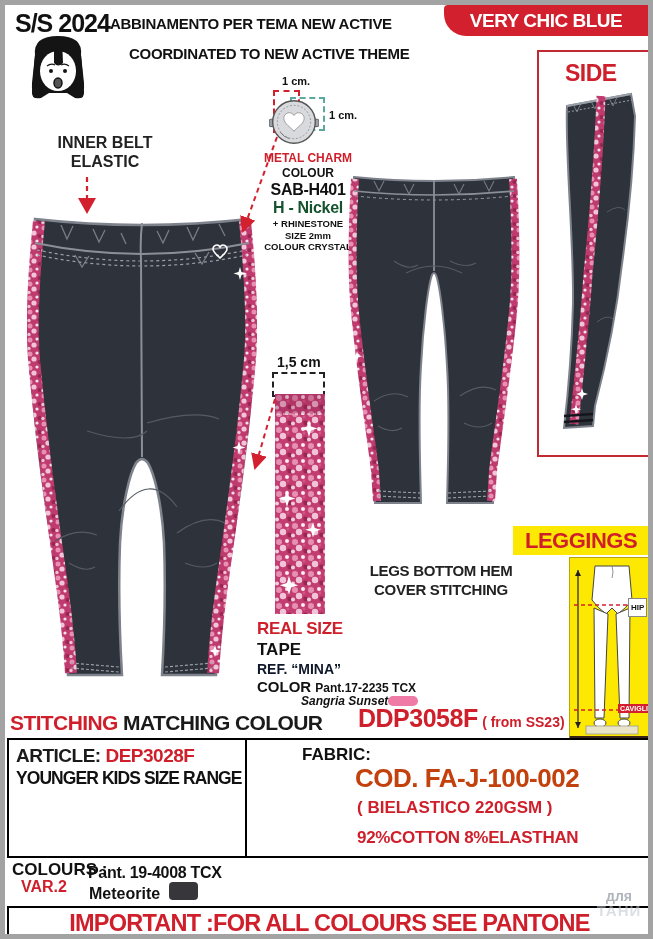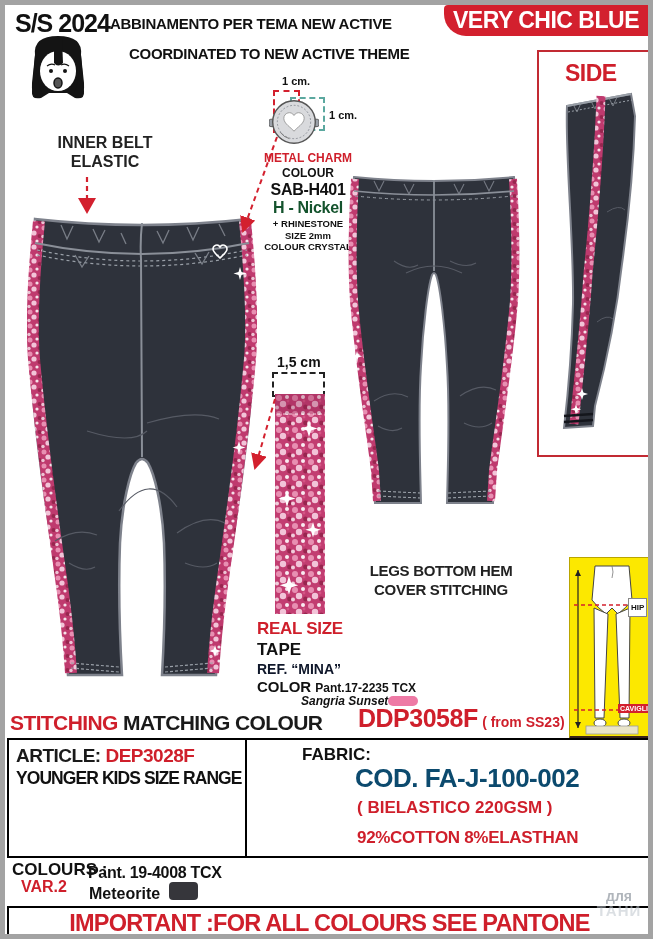--- a/index.html
+++ b/index.html
@@ -11,21 +11,21 @@
   .abs{position:absolute;}
   .red{color:#cf1f2b;}
   .blk{color:#1a1a1a;}
   .cond{letter-spacing:-0.4px;margin-left:12px;}
   
   .season{left:10px;top:4px;font-size:25px;font-weight:bold;letter-spacing:-1px;color:#111;}
   .title-it{left:93px;top:10px;width:300px;font-size:15px;font-weight:bold;letter-spacing:-0.3px;color:#111;}
   .title-en{left:112px;top:40px;width:300px;font-size:15px;font-weight:bold;letter-spacing:-0.3px;color:#111;}
   .badge{
     right:0;top:0;width:204px;height:31px;background:#d3202e;color:#fff;
-    font-size:23px;font-weight:bold;text-align:center;line-height:31px;
+    font-size:19px;font-weight:bold;text-align:center;line-height:31px;
     border-radius:4px 0 0 22px; letter-spacing:-0.5px;
   }
   
   .side-box{left:532px;top:45px;width:116px;height:407px;border:2px solid #c22a33;box-sizing:border-box;background:#fff;}
   .side-title{left:26px;top:8px;font-size:23px;font-weight:bold;color:#cf1f2b;letter-spacing:-0.5px;position:absolute;}
   
   .inner-belt{left:30px;top:128px;width:140px;text-align:center;font-size:16px;font-weight:bold;color:#222;line-height:19px;}
   
   .dim{font-size:11px;font-weight:bold;color:#111;}
   .charm-red-box{left:268px;top:85px;width:27px;height:43px;border:2px dashed #d3202e;box-sizing:border-box;}
@@ -56,21 +56,21 @@
   .stitch-note{left:5px;top:706px;font-size:21px;font-weight:bold;letter-spacing:-0.6px;white-space:nowrap;}
   .ddp{left:353px;top:699px;white-space:nowrap;}
   .ddp .code{font-size:25px;font-weight:bold;color:#cf1f2b;letter-spacing:-0.5px;}
   .ddp .note{font-size:14px;font-weight:bold;color:#cf1f2b;}
   
   .spec-table{left:2px;top:733px;width:645px;height:120px;border:2px solid #000;box-sizing:border-box;}
   .cell-div{position:absolute;left:236px;top:0;width:2px;height:100%;background:#000;}
   .article-line{position:absolute;left:7px;top:5px;font-size:19px;font-weight:bold;letter-spacing:-0.5px;white-space:nowrap;}
   .range-line{position:absolute;left:7px;top:27px;font-size:19px;font-weight:bold;color:#111;letter-spacing:-1px;transform:scaleX(.92);transform-origin:left;white-space:nowrap;}
   .fabric-label{position:absolute;left:293px;top:5px;font-size:17px;font-weight:bold;color:#111;}
-  .fabric-code{position:absolute;left:346px;top:23px;font-size:26px;font-weight:bold;color:#0c4a6e;letter-spacing:-0.5px;white-space:nowrap;}
+  .fabric-code{position:absolute;left:346px;top:23px;font-size:26px;font-weight:bold;color:#c2410c;letter-spacing:-0.5px;white-space:nowrap;}
   .fabric-desc{position:absolute;left:348px;top:58px;font-size:17px;font-weight:bold;color:#cf1f2b;white-space:nowrap;}
   .fabric-comp{position:absolute;left:348px;top:88px;font-size:17px;font-weight:bold;color:#cf1f2b;letter-spacing:-0.3px;white-space:nowrap;}
   
   .colours-label{left:7px;top:855px;font-size:17px;font-weight:bold;color:#111;}
   .var-label{left:16px;top:873px;font-size:16px;font-weight:bold;color:#cf1f2b;}
   .pantone2{left:83px;top:859px;font-size:16px;font-weight:bold;color:#111;letter-spacing:-0.3px;}
   .meteorite{left:84px;top:880px;font-size:16px;font-weight:bold;color:#111;}
   .met-swatch{left:164px;top:877px;width:29px;height:18px;background:#36363b;border-radius:4px;}
   
   .footer-bar{left:2px;top:901px;width:645px;height:33px;border:2px solid #000;box-sizing:border-box;background:#fff;
@@ -295,20 +295,21 @@
       <span>Sangria Sunset</span>
       <span class="sangria-swatch"></span>
     </div>
   </div>
 
   <div class="abs hem-note">
     <div>LEGS BOTTOM HEM</div>
     <div>COVER STITCHING</div>
   </div>
 
+  <div class="abs leg-header">LEGGINGS</div>
   <div class="abs leg-panel">
     <svg width="84" height="178" viewBox="0 0 84 178">
       <line x1="8" y1="12" x2="8" y2="170" stroke="#222" stroke-width="1.2"></line>
       <path d="M8,12 l-3,6 h6 Z" fill="#222"></path>
       <path d="M8,170 l-3,-6 h6 Z" fill="#222"></path>
       <path d="M25,8 L59,8 L62,42 Q56,50 48,56 L42,50 L36,56 Q28,50 22,42 Z" fill="#fff" stroke="#444" stroke-width="1"></path>
       <path d="M24,50 L38,56 L34,160 L25,160 Z" fill="#fff" stroke="#444" stroke-width="1"></path>
       <path d="M46,56 L60,50 L59,160 L50,160 Z" fill="#fff" stroke="#444" stroke-width="1"></path>
       <ellipse cx="30" cy="165" rx="6" ry="4" fill="#fff" stroke="#444" stroke-width="1"></ellipse>
       <ellipse cx="54" cy="165" rx="6" ry="4" fill="#fff" stroke="#444" stroke-width="1"></ellipse>

